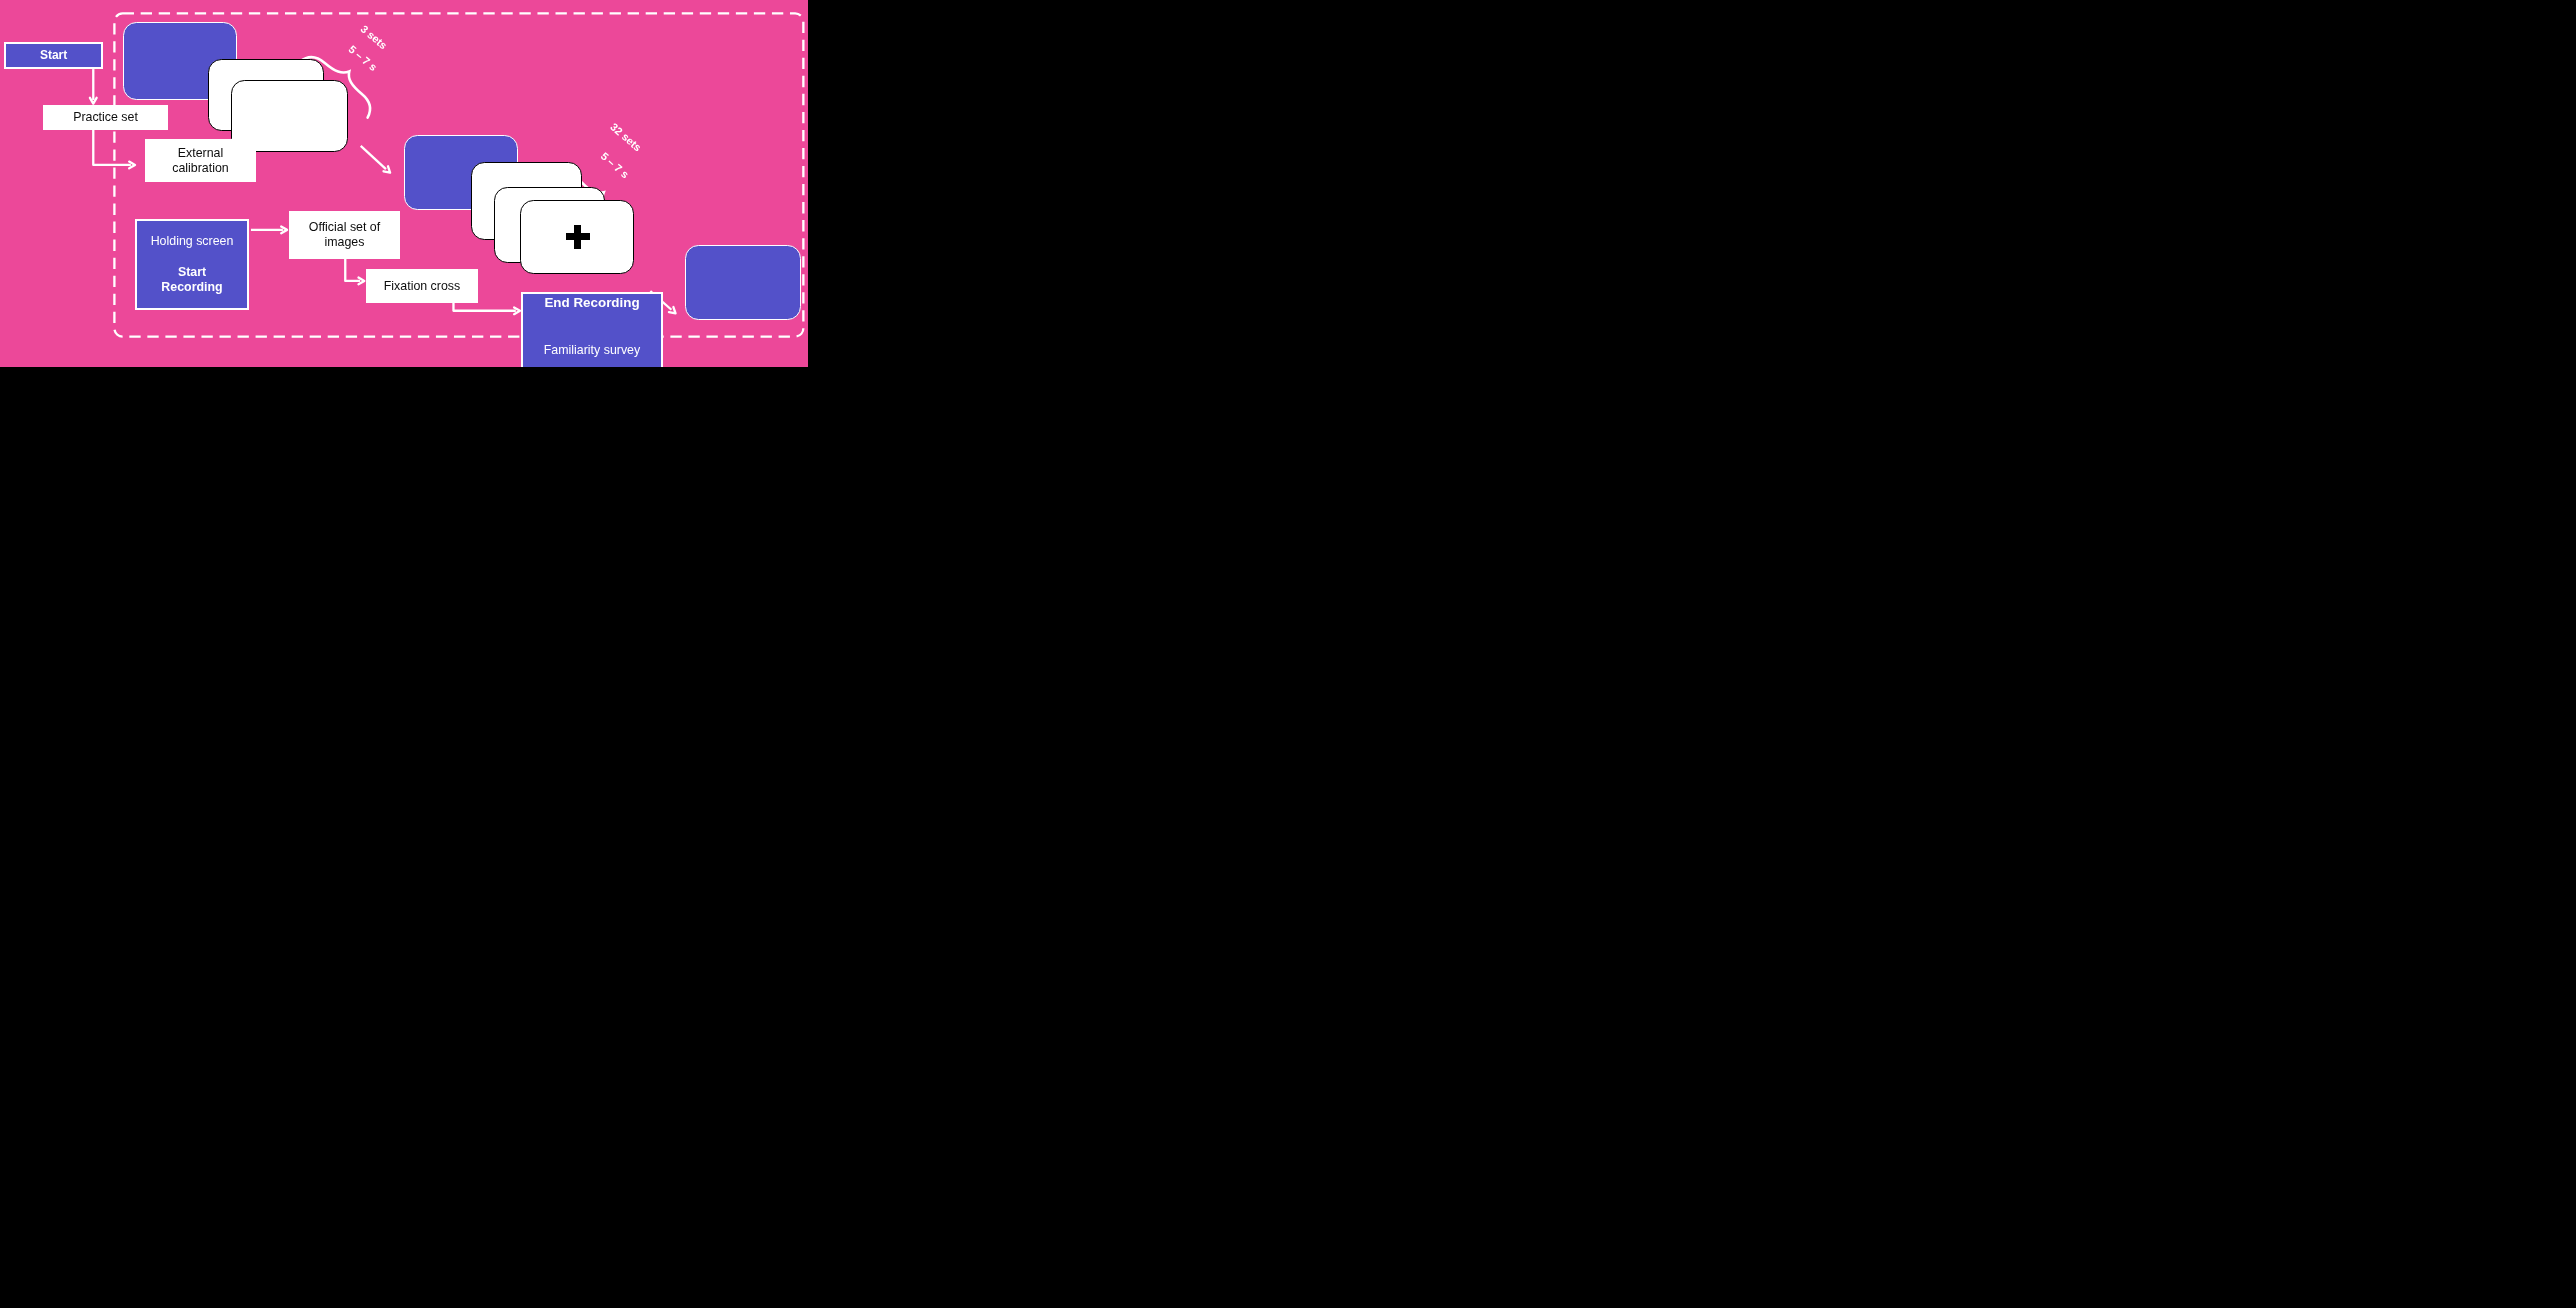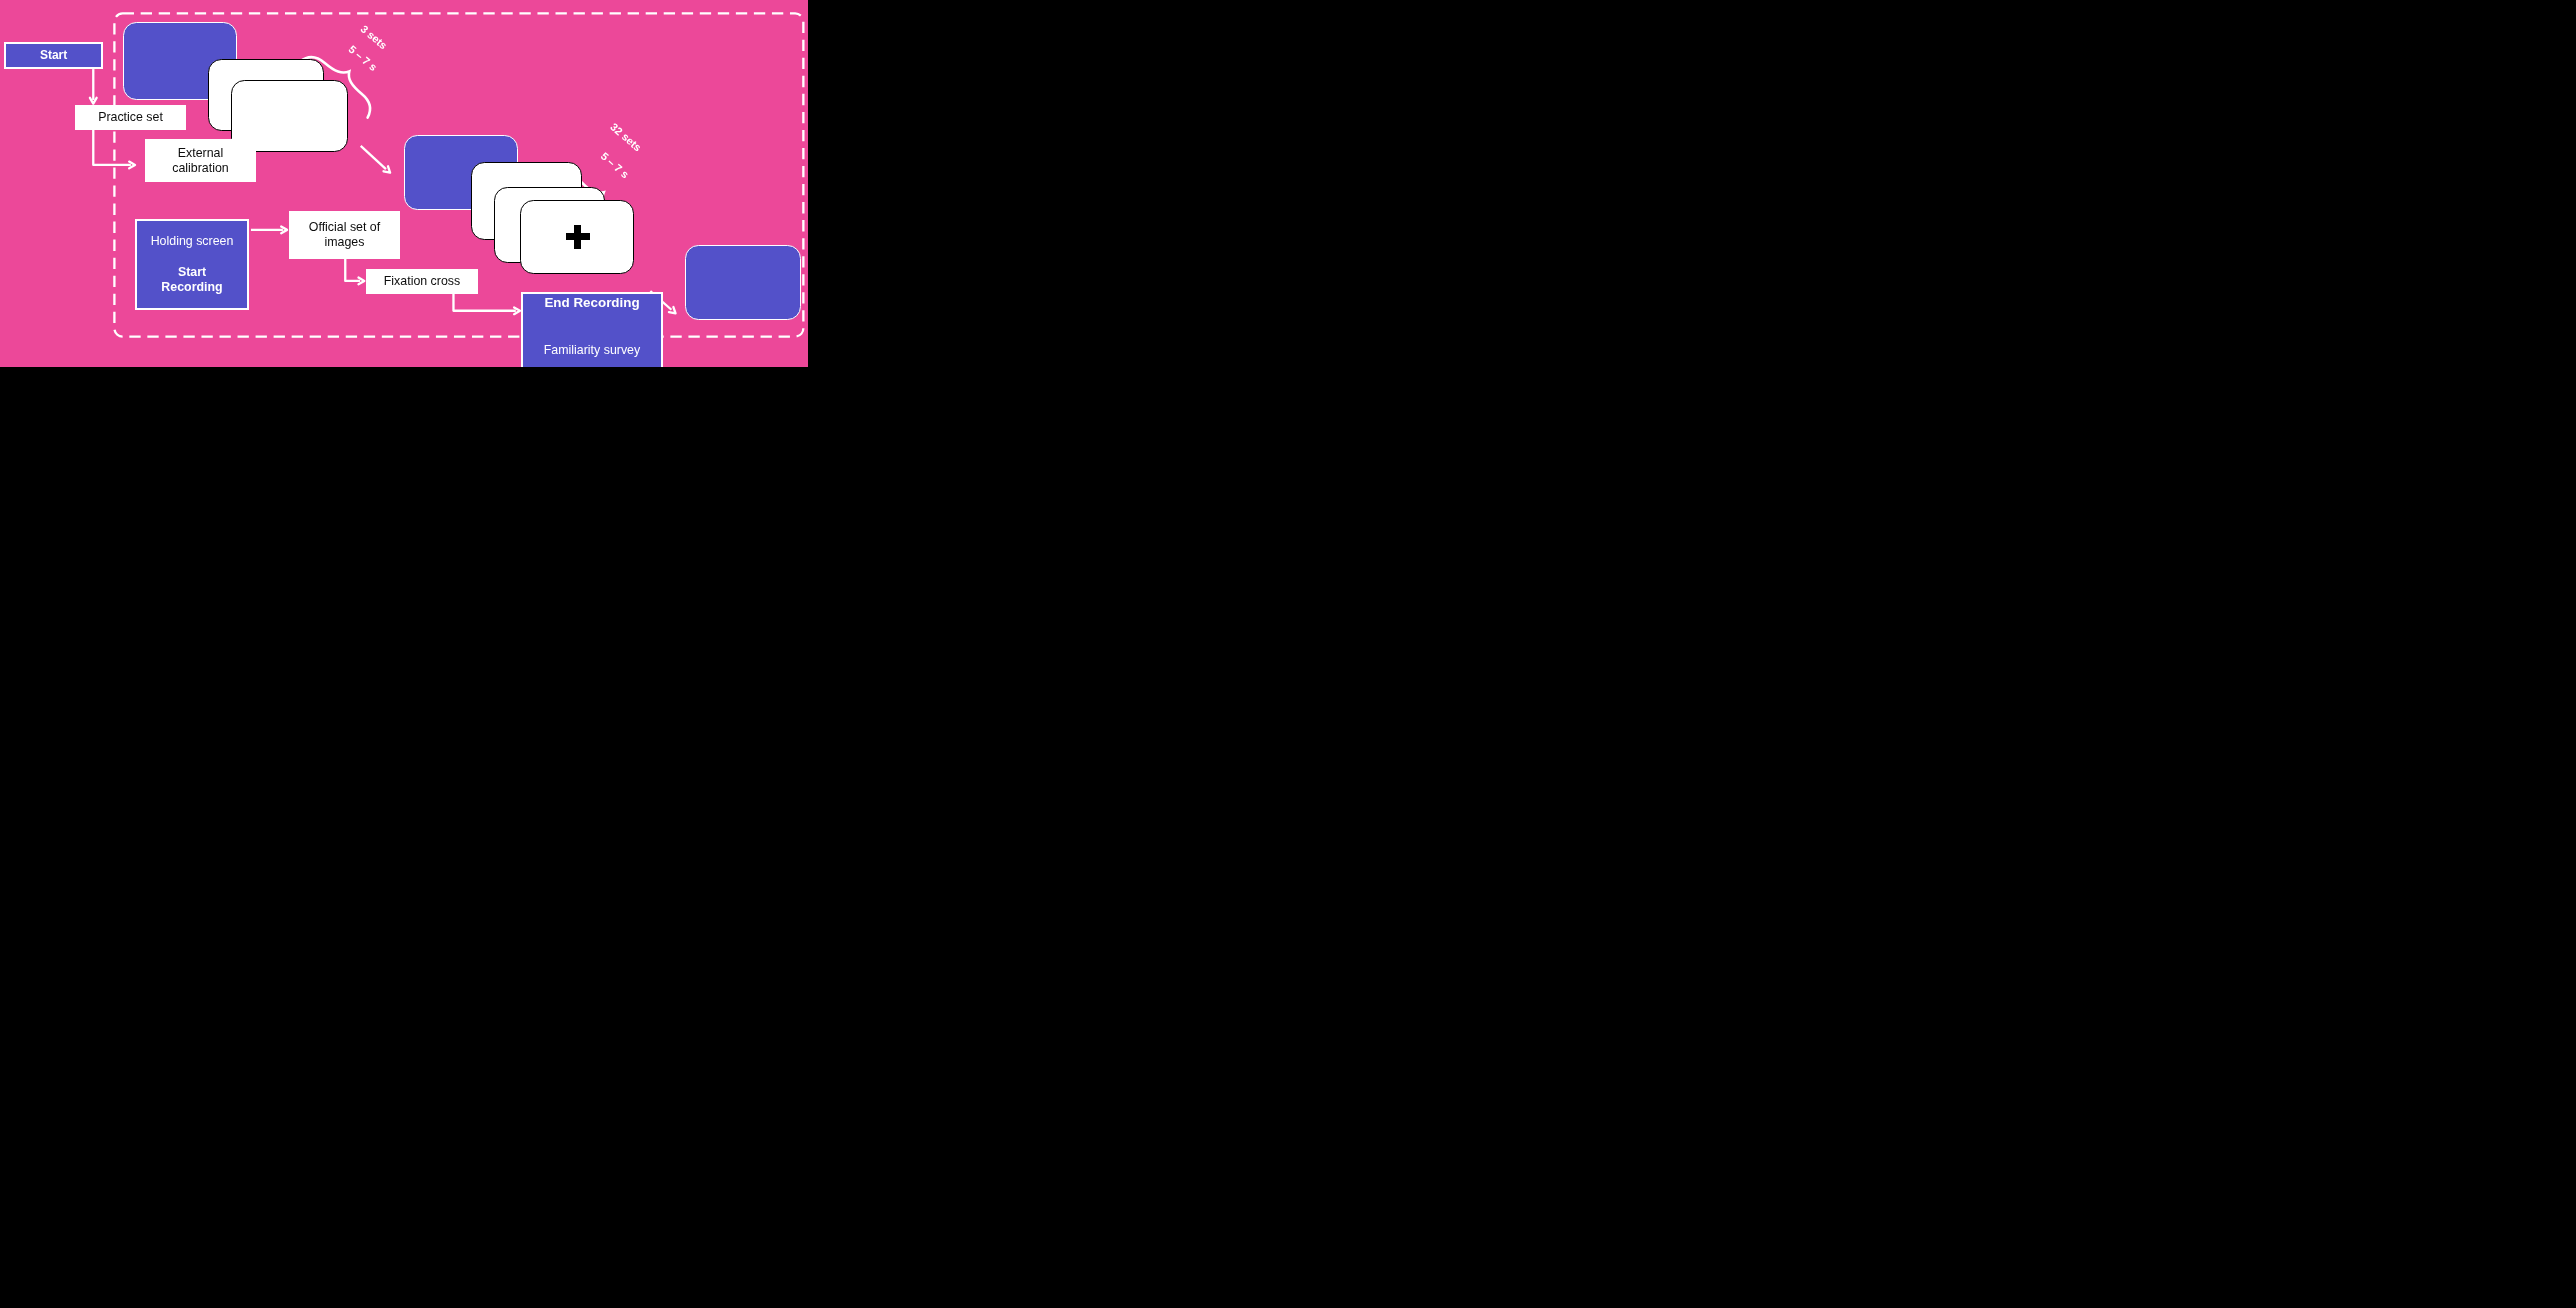--- a/index.html
+++ b/index.html
@@ -33,27 +33,27 @@
     font-size: 12.4px;
     font-weight: 400;
   }
   .purple-node {
     background: var(--purple, #5351c9);
     color: #fff;
     border: 2.1px solid #fff;
   }
   
   #start-box      { left: 4.1px;    top: 42px;  width: 99px; height: 27px;  font-size: 12px; font-weight: 700; }
-  #practice-box   { left: 43px;   top: 105px; width: 111px; height: 25px; margin-left: 32px; }
+  #practice-box   { left: 43px;   top: 105px; width: 125px; height: 25px; }
   #external-box   { left: 145px;  top: 139px; width: 111px; height: 43px; }
   #holding-box    { left: 135px;  top: 191px; width: 114px; height: 91px; font-size: 12.4px;
                     justify-content: flex-start; padding-top: 13.4px; margin-top: 28px; }
   #holding-box .action { margin-top: 15.5px; font-weight: 700; }
   #official-box   { left: 289px;  top: 211px; width: 111px; height: 48px; }
-  #fixation-box   { left: 366px;  top: 269px; width: 112px; height: 25px; }
+  #fixation-box   { left: 366px;  top: 269px; width: 112px; height: 34px; }
   #end-box        { left: 521px; top: 292px; width: 142px; height: 90px; font-size: 12.4px;
                     justify-content: flex-start; padding-top: 1px; }
   #end-box .bold-line { font-weight: 700; font-size: 13.4px; }
   #end-box .survey-line { margin-top: 32px; }
   
   .card {
     position: absolute;
     box-sizing: border-box;
     border-radius: 13.4px;
     z-index: 3;

